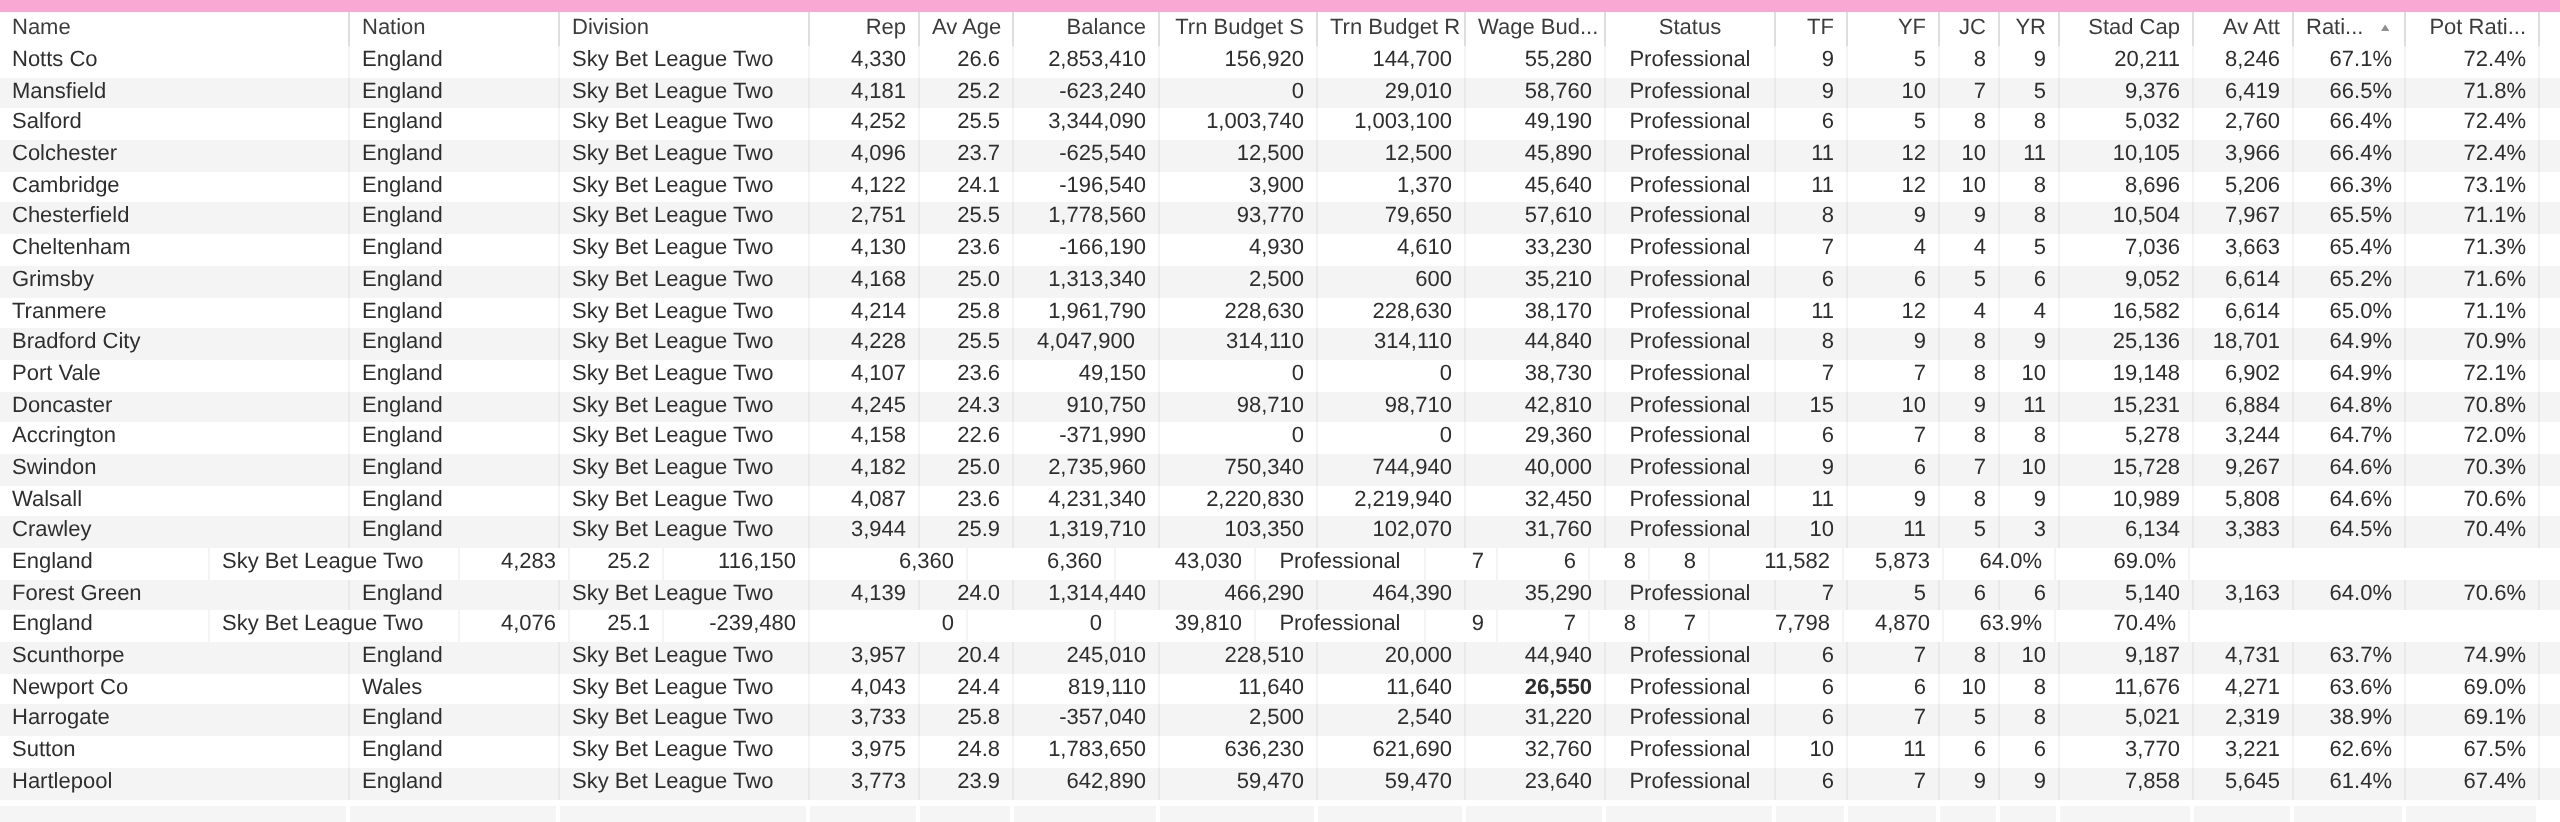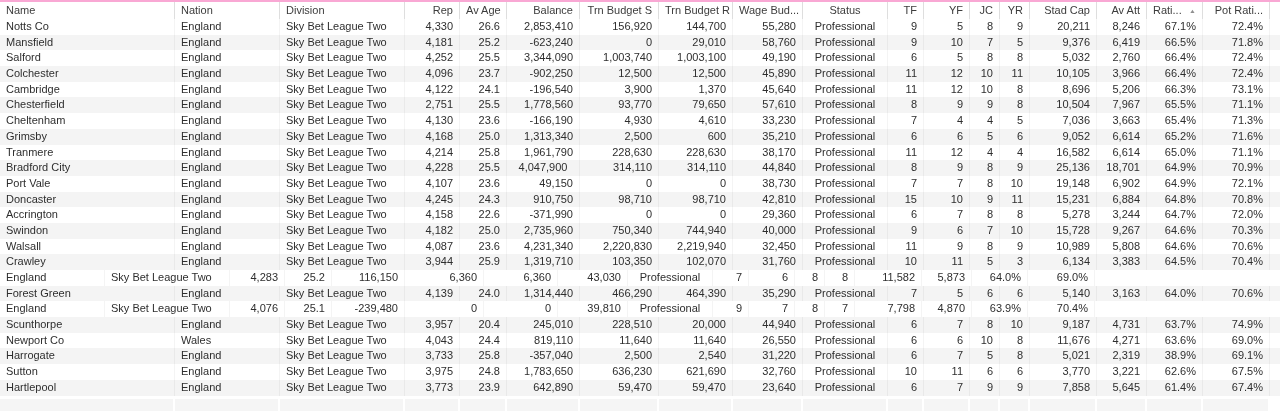--- a/index.html
+++ b/index.html
@@ -5,21 +5,21 @@
   html,body{margin:0;padding:0;}
   body{
     width:1280px;height:411px;overflow:hidden;background:#ffffff;
     font-family:"Liberation Sans","DejaVu Sans",sans-serif;
     font-size:11px;color:var(--body-text,#2e2e2e);
     -webkit-font-smoothing:antialiased;
   }
   .tbl{position:relative;width:1280px;}
   .hdr{
     display:flex;height:17px;line-height:17px;background:#ffffff;
-    border-top:2px solid #f9a8d4;color:var(--header-text,#3c3c3c);
+    border-top:6px solid #f9a8d4;color:var(--header-text,#3c3c3c);
   }
   .hcell{
     box-sizing:border-box;padding:0 6px;white-space:nowrap;overflow:hidden;
     border-right:1px solid var(--grid-line,#dedede);cursor:default;
   }
   .hcell.sorted{display:flex;justify-content:space-between;align-items:center;text-align:left;}
   .sort-icon{
     font-size:7px;line-height:17px;color:var(--sort-icon,#8f8f8f);
     margin-left:4px;transform:scaleY(.8);
   }
@@ -126,21 +126,21 @@
         <div class="cell ar" style="width: 50px;">2,760</div>
         <div class="cell ar" style="width: 56px;">66.4%</div>
         <div class="cell ar" style="width: 67px;">72.4%</div>
       </div>
       <div class="row">
         <div class="cell al" style="width: 175px;">Colchester</div>
         <div class="cell al" style="width: 105px;">England</div>
         <div class="cell al" style="width: 125px;">Sky Bet League Two</div>
         <div class="cell ar" style="width: 55px;">4,096</div>
         <div class="cell ar" style="width: 47px;">23.7</div>
-        <div class="cell ar" style="width: 73px;">-902,250</div>
+        <div class="cell ar" style="width: 73px;">-625,540</div>
         <div class="cell ar" style="width: 79px;">12,500</div>
         <div class="cell ar" style="width: 74px;">12,500</div>
         <div class="cell ar" style="width: 70px;">45,890</div>
         <div class="cell ac" style="width: 85px;">Professional</div>
         <div class="cell ar" style="width: 36px;">11</div>
         <div class="cell ar" style="width: 46px;">12</div>
         <div class="cell ar" style="width: 30px;">10</div>
         <div class="cell ar" style="width: 30px;">11</div>
         <div class="cell ar" style="width: 67px;">10,105</div>
         <div class="cell ar" style="width: 50px;">3,966</div>
@@ -467,21 +467,21 @@
       </div>
       <div class="row">
         <div class="cell al" style="width: 175px;">Newport Co</div>
         <div class="cell al" style="width: 105px;">Wales</div>
         <div class="cell al" style="width: 125px;">Sky Bet League Two</div>
         <div class="cell ar" style="width: 55px;">4,043</div>
         <div class="cell ar" style="width: 47px;">24.4</div>
         <div class="cell ar" style="width: 73px;">819,110</div>
         <div class="cell ar" style="width: 79px;">11,640</div>
         <div class="cell ar" style="width: 74px;">11,640</div>
-        <div class="cell ar" style="width: 70px;">26,550</div>
+        <div class="cell ar" style="width: 70px; font-weight: bold;">26,550</div>
         <div class="cell ac" style="width: 85px;">Professional</div>
         <div class="cell ar" style="width: 36px;">6</div>
         <div class="cell ar" style="width: 46px;">6</div>
         <div class="cell ar" style="width: 30px;">10</div>
         <div class="cell ar" style="width: 30px;">8</div>
         <div class="cell ar" style="width: 67px;">11,676</div>
         <div class="cell ar" style="width: 50px;">4,271</div>
         <div class="cell ar" style="width: 56px;">63.6%</div>
         <div class="cell ar" style="width: 67px;">69.0%</div>
       </div>

